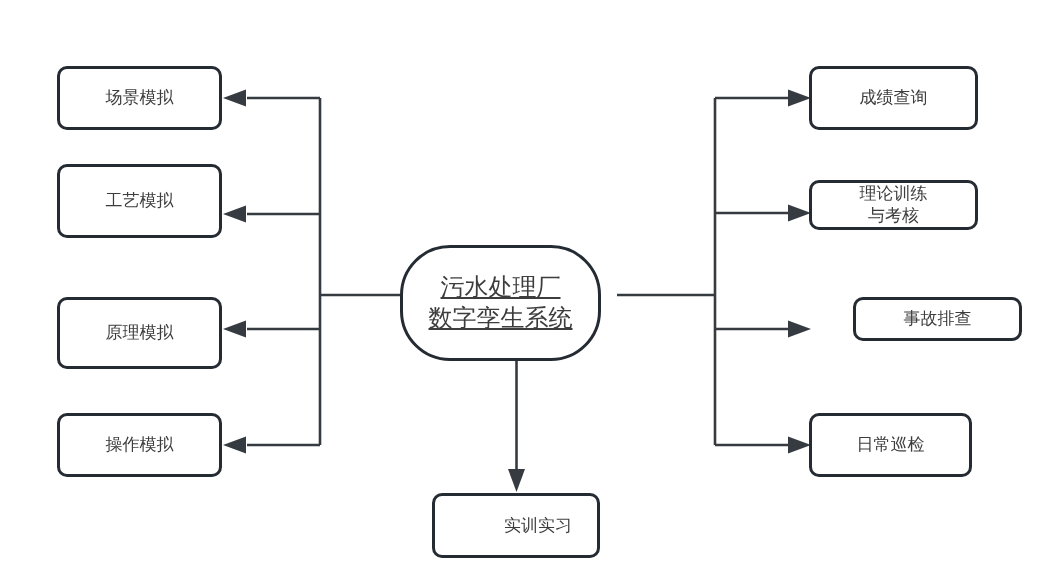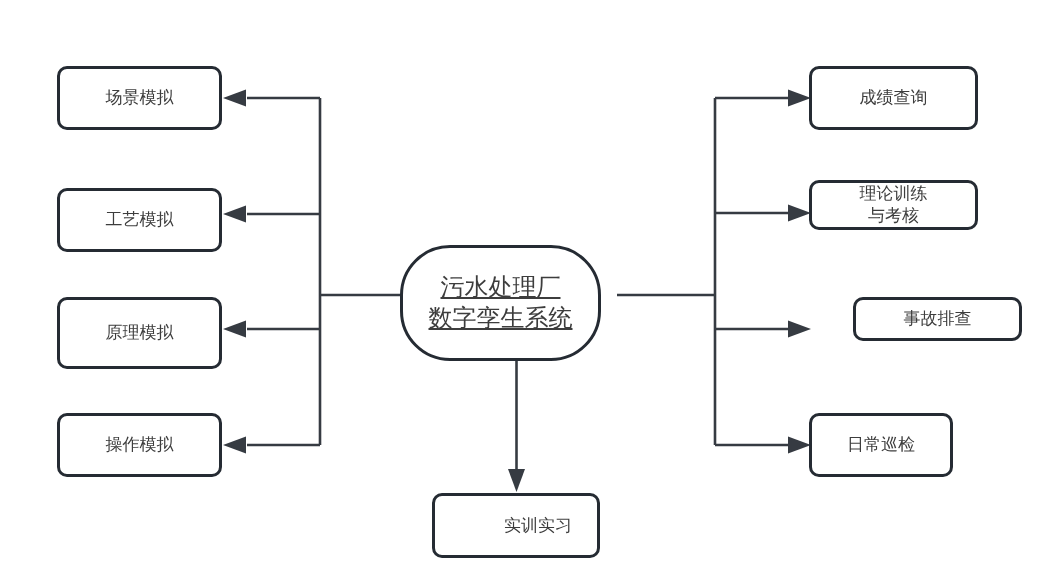--- a/index.html
+++ b/index.html
@@ -36,28 +36,28 @@
     line-height: 1.28;
     color: #3d3d3d;
     white-space: pre-line;
   }
   .node.center {
     border-radius: 50px;
     font-size: 24px;
   }
   
   .n-left-0 { left: 57px;  top: 66px;  width: 165px; height: 64px; }
-  .n-left-1 { left: 57px;  top: 188px; width: 165px; height: 64px; }
+  .n-left-1 { left: 57px;  top: 164px; width: 165px; height: 74px; }
   .n-left-2 { left: 57px;  top: 297px; width: 165px; height: 72px; }
   .n-left-3 { left: 57px;  top: 413px; width: 165px; height: 64px; }
   
   .n-right-0 { left: 809px; top: 66px;  width: 169px; height: 64px; }
   .n-right-1 { left: 809px; top: 180px; width: 169px; height: 50px; }
   .n-right-2 { left: 809px; top: 297px; width: 169px; height: 44px; margin-left: 44px; }
-  .n-right-3 { left: 809px; top: 413px; width: 144px; height: 64px; }
+  .n-right-3 { left: 809px; top: 413px; width: 163px; height: 64px; }
   
   .n-center  { left: 400px; top: 245px; width: 201px; height: 116px; text-decoration: underline; }
   .n-bottom  { left: 432px; top: 493px; width: 168px; height: 65px; padding-left: 44px; }
 
   .connectors line {
     stroke: #363b42;
     stroke-width: 2.6;
   }
   .connectors polygon {
     fill: #363b42;

